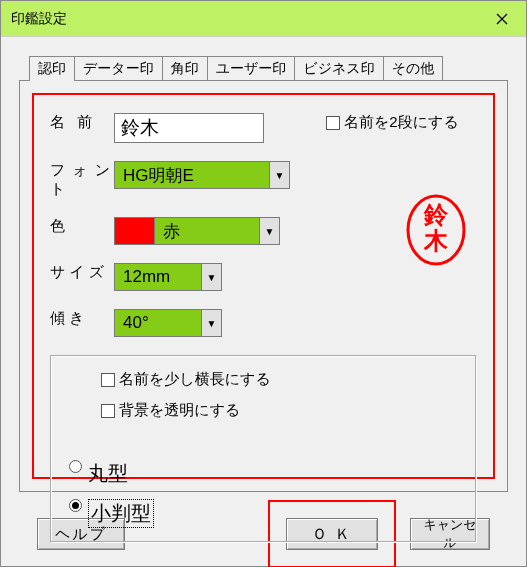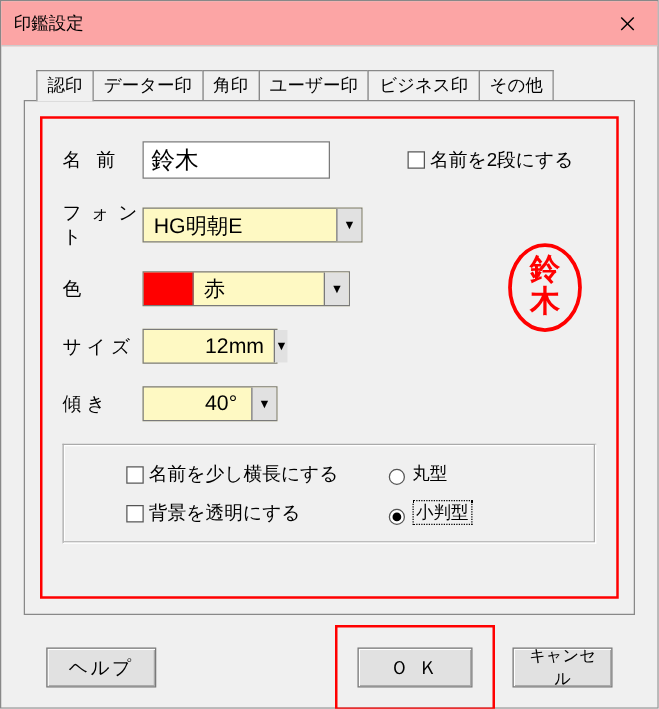--- a/index.html
+++ b/index.html
@@ -12,21 +12,21 @@
   .window {
     width: 527px;
     height: 567px;
     border: 1px solid #888;
     background: #f0f0f0;
     display: flex;
     flex-direction: column;
   }
   .titlebar {
     height: 36px;
-    background: #fca5a5;
+    background: #bef264;
     border-bottom: 1px solid #ccc;
     display: flex;
     align-items: center;
     padding-left: 10px;
   }
   .title-text { font-size: 14px; color: #000; flex: 1; }
   .close-btn {
     width: 48px;
     height: 36px;
     display: flex;
@@ -73,21 +73,21 @@
   
   .red-outline {
     border: 2px solid #ff0000;
     height: 100%;
     padding: 18px 16px 10px 16px;
     position: relative;
   }
 
   .row {
     display: flex;
-    align-items: center;
+    align-items: flex-start;
     margin-bottom: 18px;
   }
   .row .label {
     width: 64px;
     font-size: 15px;
     letter-spacing: 4px;
     text-align: justify;
   }
   .textbox {
     border: 1px solid #7a7a7a;
@@ -110,38 +110,38 @@
     width: 14px; height: 14px;
     border: 1px solid #555;
     background: #fff;
     display: inline-block;
   }
 
   .combo {
     display: flex;
     height: 28px;
     border: 1px solid #7a7a7a;
-    background: #fef9c3;
+    background: #84cc16;
   }
   .combo .value {
     flex: 1;
     padding: 2px 8px;
     font-size: 17px;
     display:flex; align-items:center;
   }
   .combo .arrow {
     width: 20px;
     background: #e1e1e1;
     border-left: 1px solid #7a7a7a;
     display: flex; align-items: center; justify-content: center;
     font-size: 10px;
   }
   .font-combo { width: 176px; }
   .color-combo { width: 166px; }
-  .size-combo, .tilt-combo { width: 108px; padding-left: 41px; }
+  .size-combo, .tilt-combo { width: 108px; }
 
   .color-swatch {
     width: 40px; height: 100%;
     background: #ff0000;
     margin-right: 6px;
     border-right: 1px solid #7a7a7a;
   }
 
   .stamp-preview {
     position: absolute;
@@ -153,23 +153,24 @@
   .option-group {
     border-top: 1px solid #aaa;
     border-left: 1px solid #aaa;
     border-right: 1px solid #fff;
     border-bottom: 1px solid #fff;
     box-shadow: inset -1px -1px 0 #aaa, inset 1px 1px 0 #fff;
     padding: 14px 18px;
     margin-top: 6px;
     display: flex;
     gap: 40px;
+    flex-direction: column;
   }
   .option-col { display: flex; flex-direction: column; gap: 12px; }
-  .radio-wrap { display:flex; align-items:flex-end; gap:6px; font-size:14px; }
+  .radio-wrap { display:flex; align-items:flex-start; gap:6px; font-size:20px; }
   .radio {
     width:13px;height:13px;border:1px solid #555;border-radius:50%;
     background:#fff; display:inline-flex;align-items:center;justify-content:center;
   }
   .radio.checked::after{content:'';width:7px;height:7px;background:#000;border-radius:50%;}
   .focus-rect { border:1px dotted #000; padding:0 2px; }
 
   .button-bar {
     display:flex;
     gap:14px;

